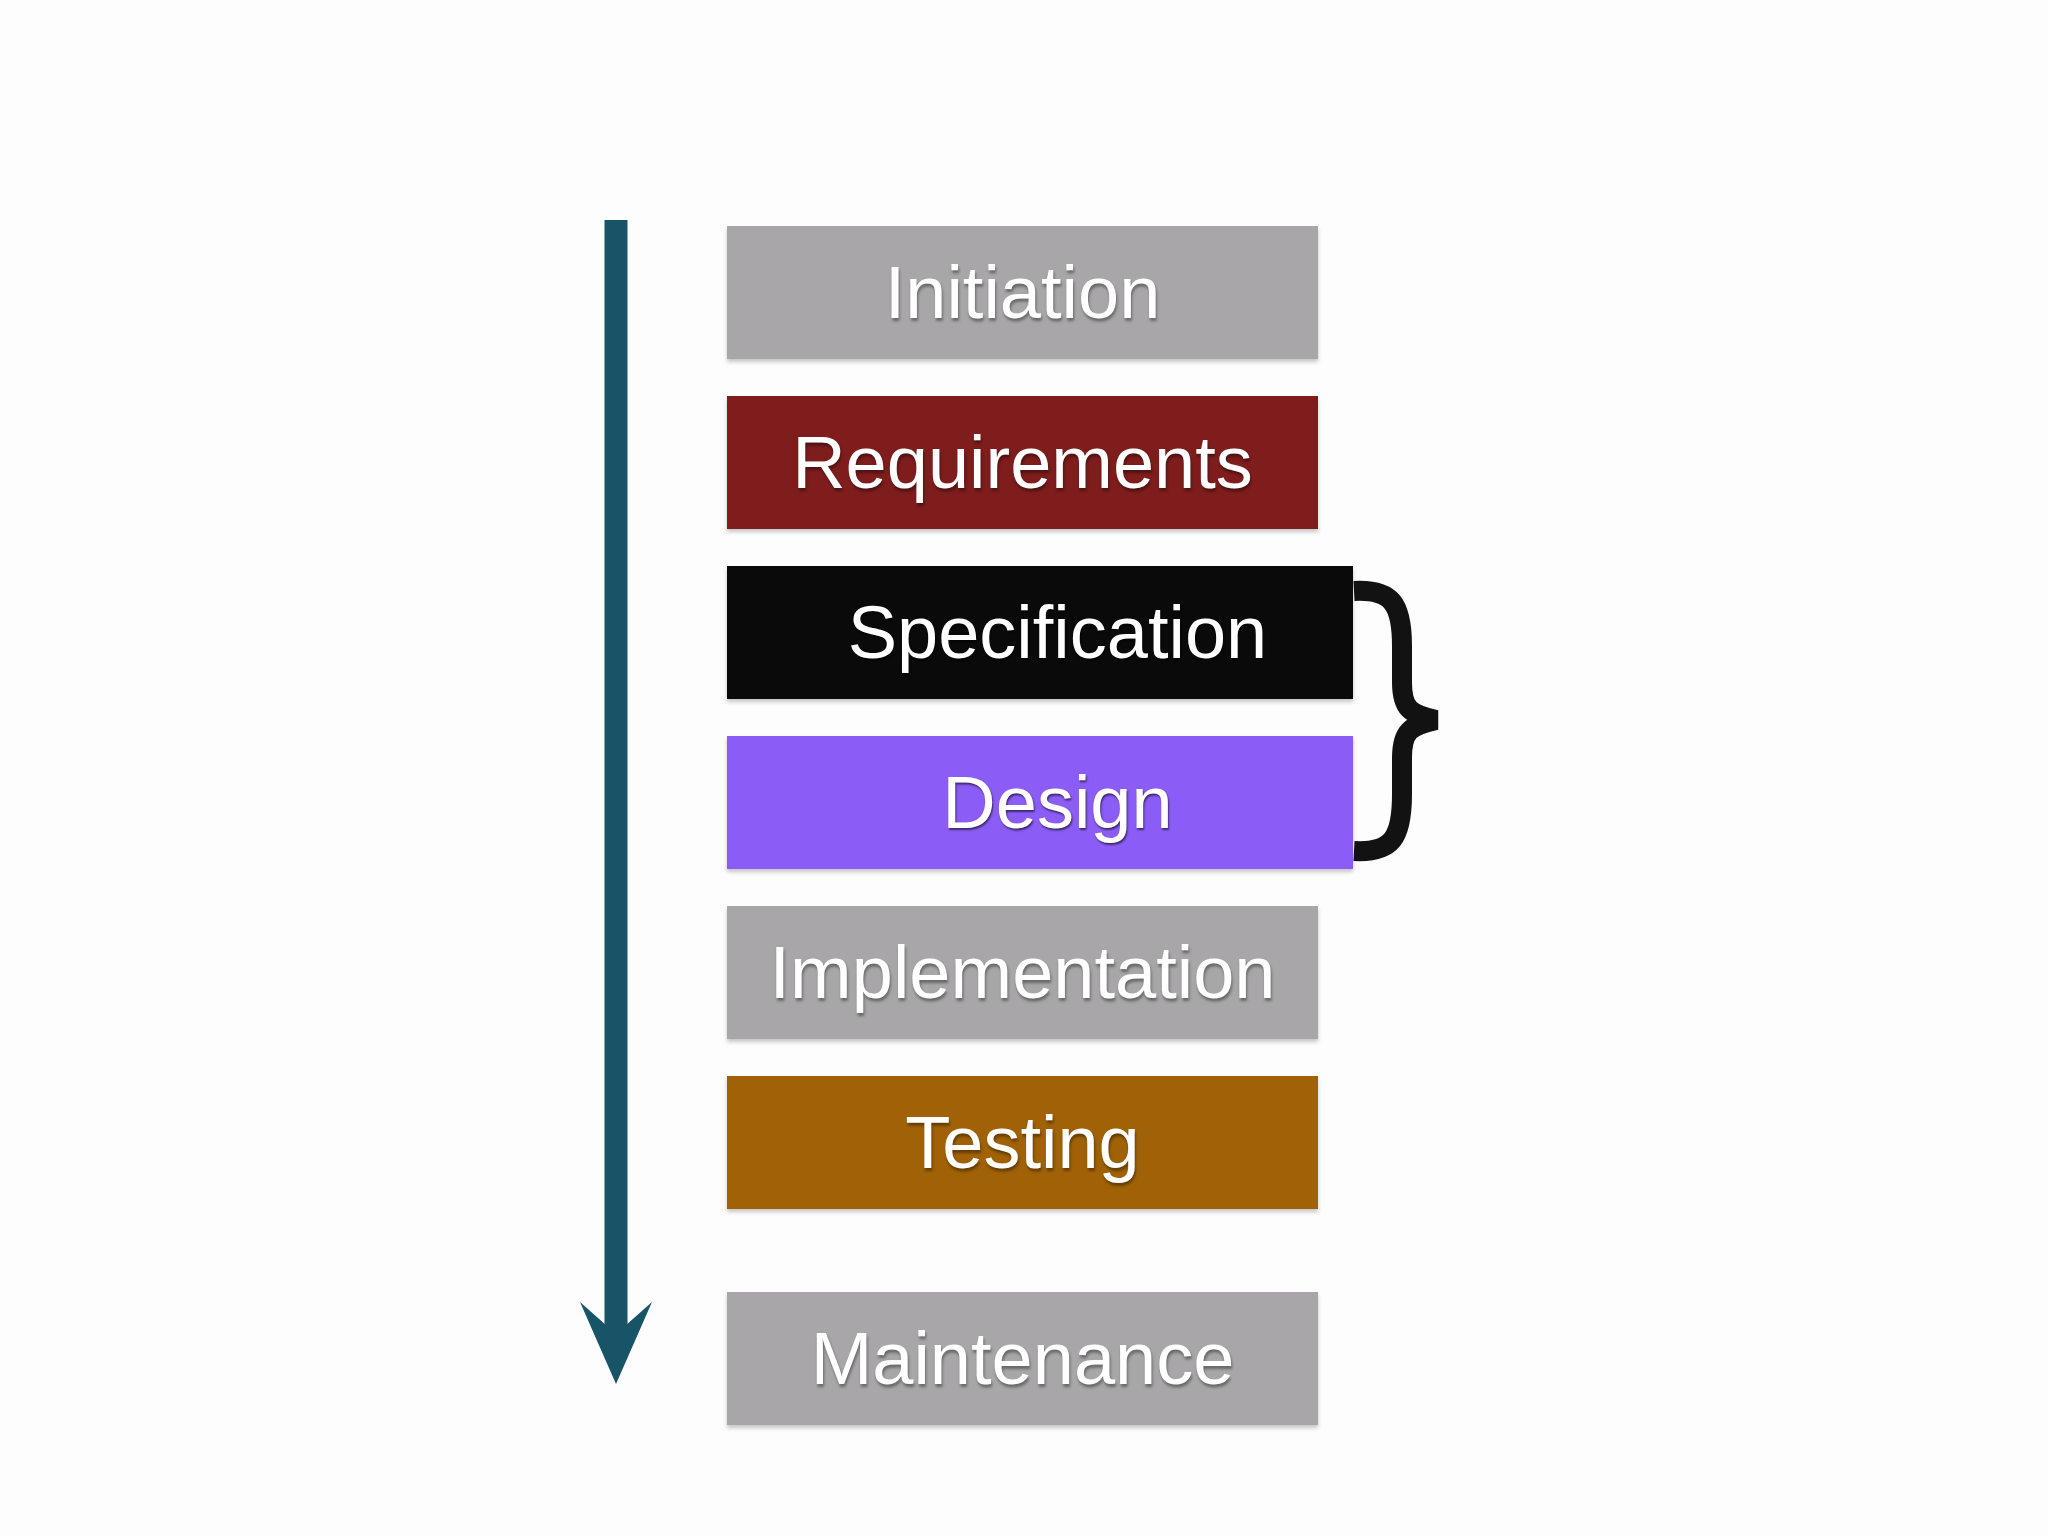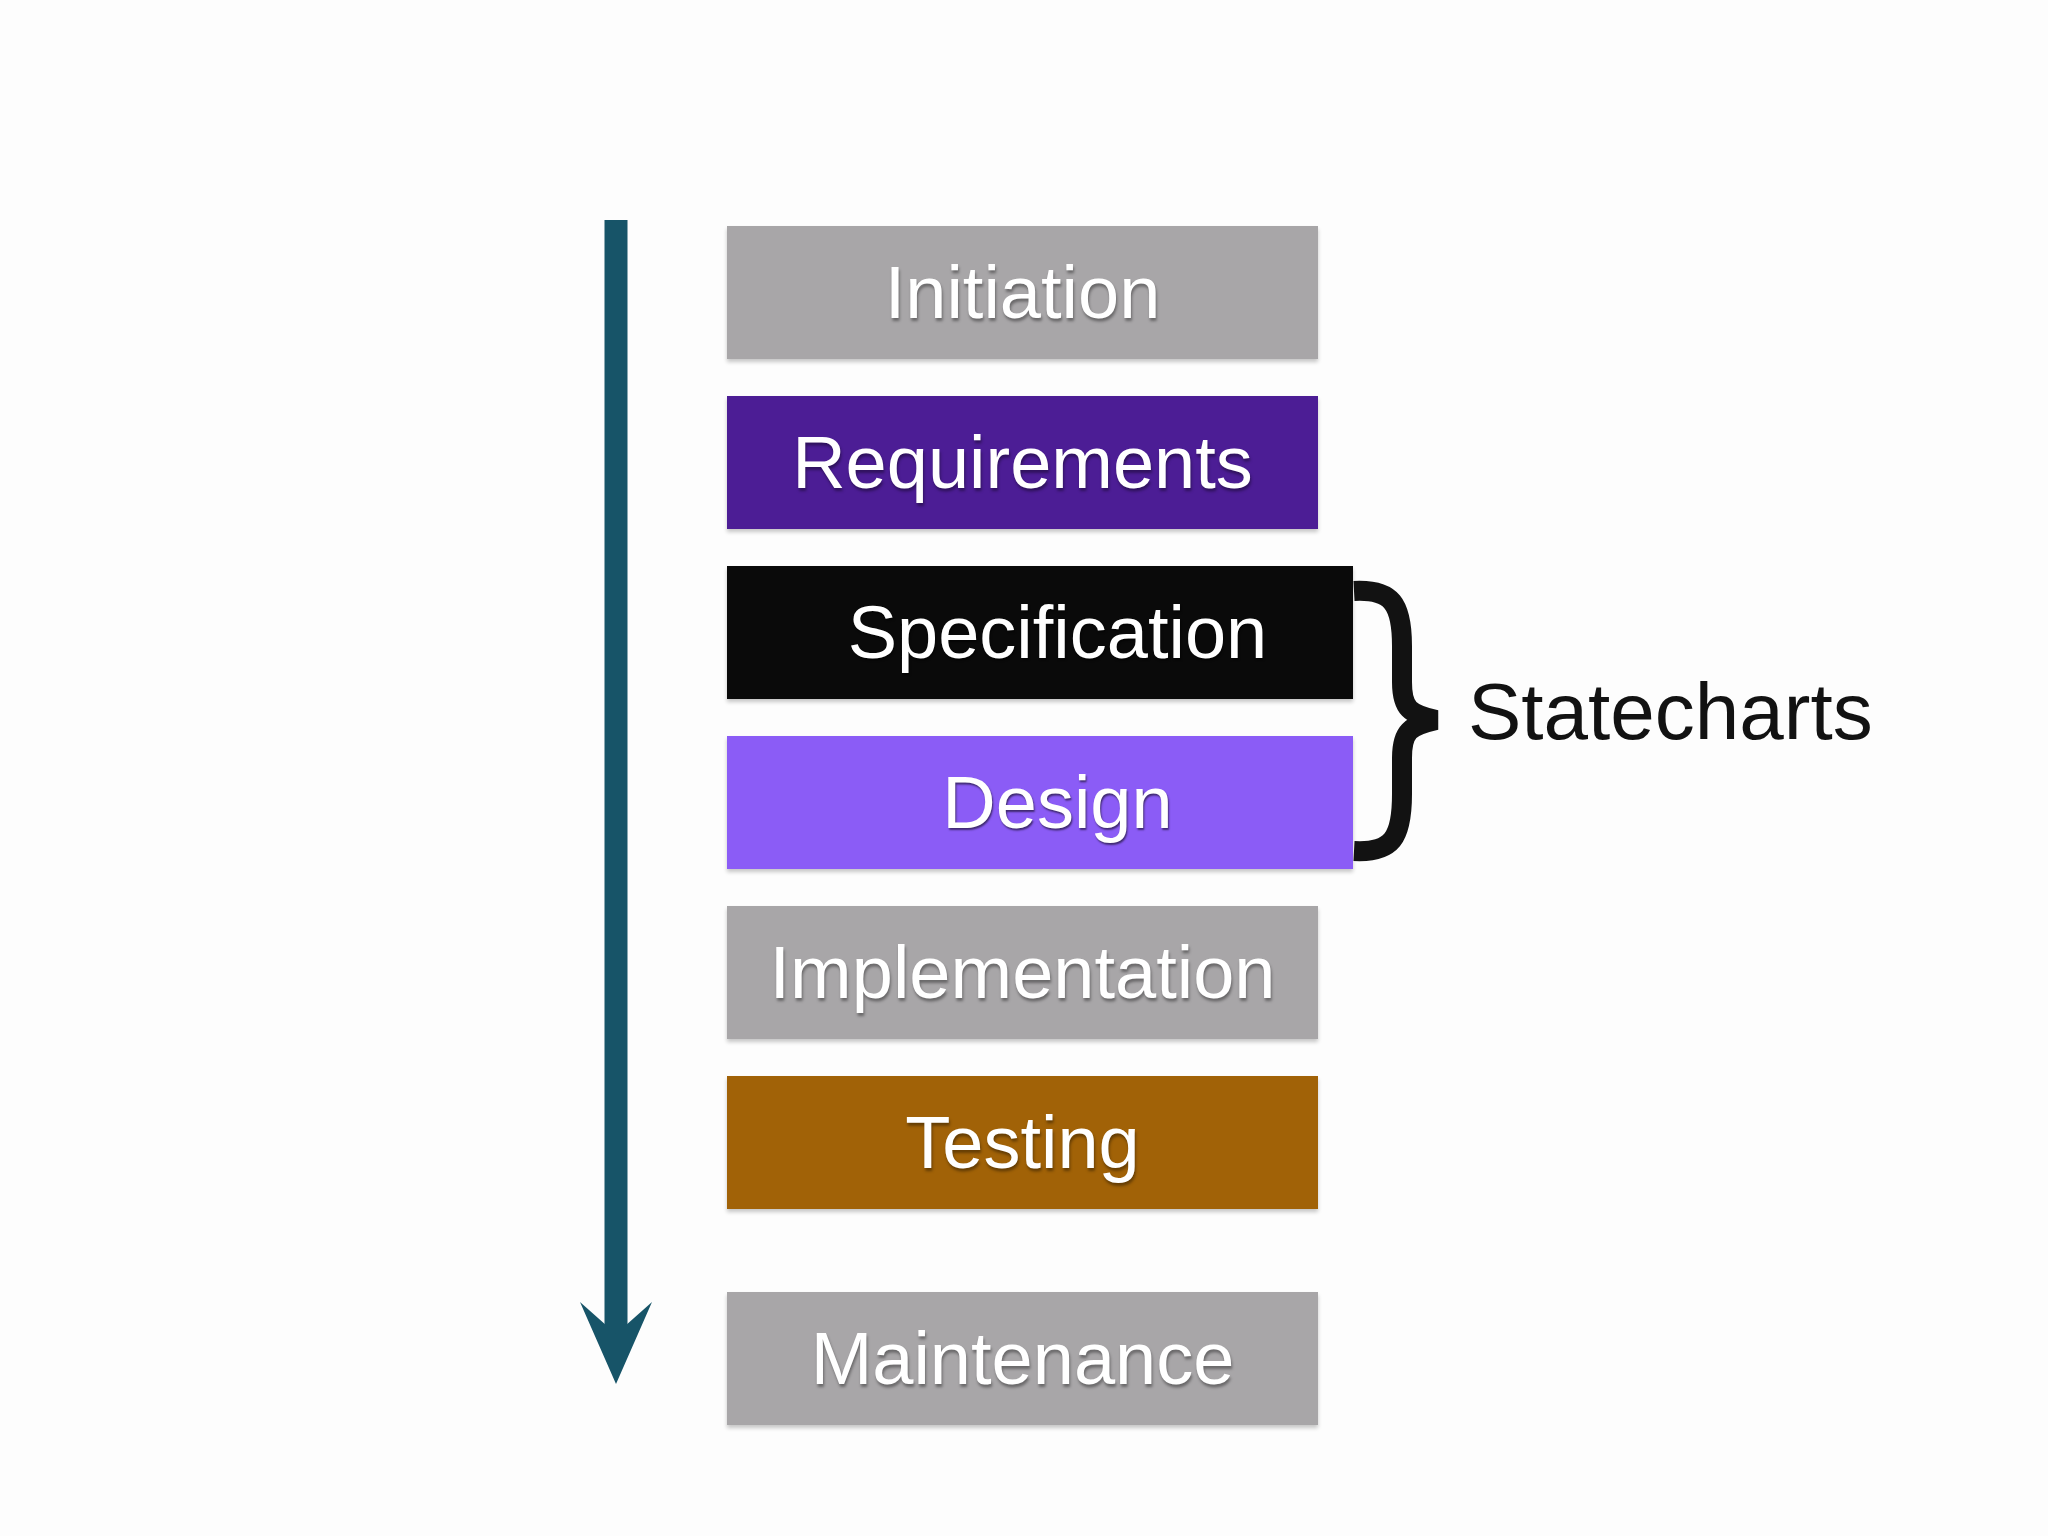--- a/index.html
+++ b/index.html
@@ -64,21 +64,21 @@
 
   <svg id="arrow-svg" width="2048" height="1536" viewBox="0 0 2048 1536">
     <line id="arrow-shaft" x1="616" y1="220" x2="616" y2="1336" stroke-width="23" stroke="#175468"></line>
     <polygon id="arrow-head" points="616,1384 580,1302 616,1334 652,1302" fill="#175468"></polygon>
   </svg>
 
   <div id="stages">
       <div class="stage gray" style="top: 226px; background: rgb(168, 166, 168);">
         <span class="stage-label">Initiation</span>
       </div>
-      <div class="stage gray" style="top: 396px; background: #4c1d95;">
+      <div class="stage gray" style="top: 396px; background: #7f1d1d;">
         <span class="stage-label">Requirements</span>
       </div>
       <div class="stage black" style="top: 566px; background: rgb(10, 10, 10);">
         <span class="stage-label">Specification</span>
       </div>
       <div class="stage black" style="top: 736px; background: #8b5cf6;">
         <span class="stage-label">Design</span>
       </div>
       <div class="stage gray" style="top: 906px; background: rgb(168, 166, 168);">
         <span class="stage-label">Implementation</span>
@@ -94,15 +94,14 @@
   <svg id="brace-svg" width="2048" height="1536" viewBox="0 0 2048 1536">
     <path d="M 1354 591
              C 1392 589, 1402 604, 1402 646
              L 1402 682
              C 1402 709, 1410 714, 1436 720
              C 1410 726, 1402 731, 1402 758
              L 1402 794
              C 1402 838, 1392 853, 1354 851" fill="none" stroke="#121212" stroke-width="20" stroke-linecap="butt"></path>
   </svg>
 
-  <div id="statecharts-label" style="color: rgb(18, 18, 18);">Statecharts</div>
 
 </div>
 
 </body></html>

